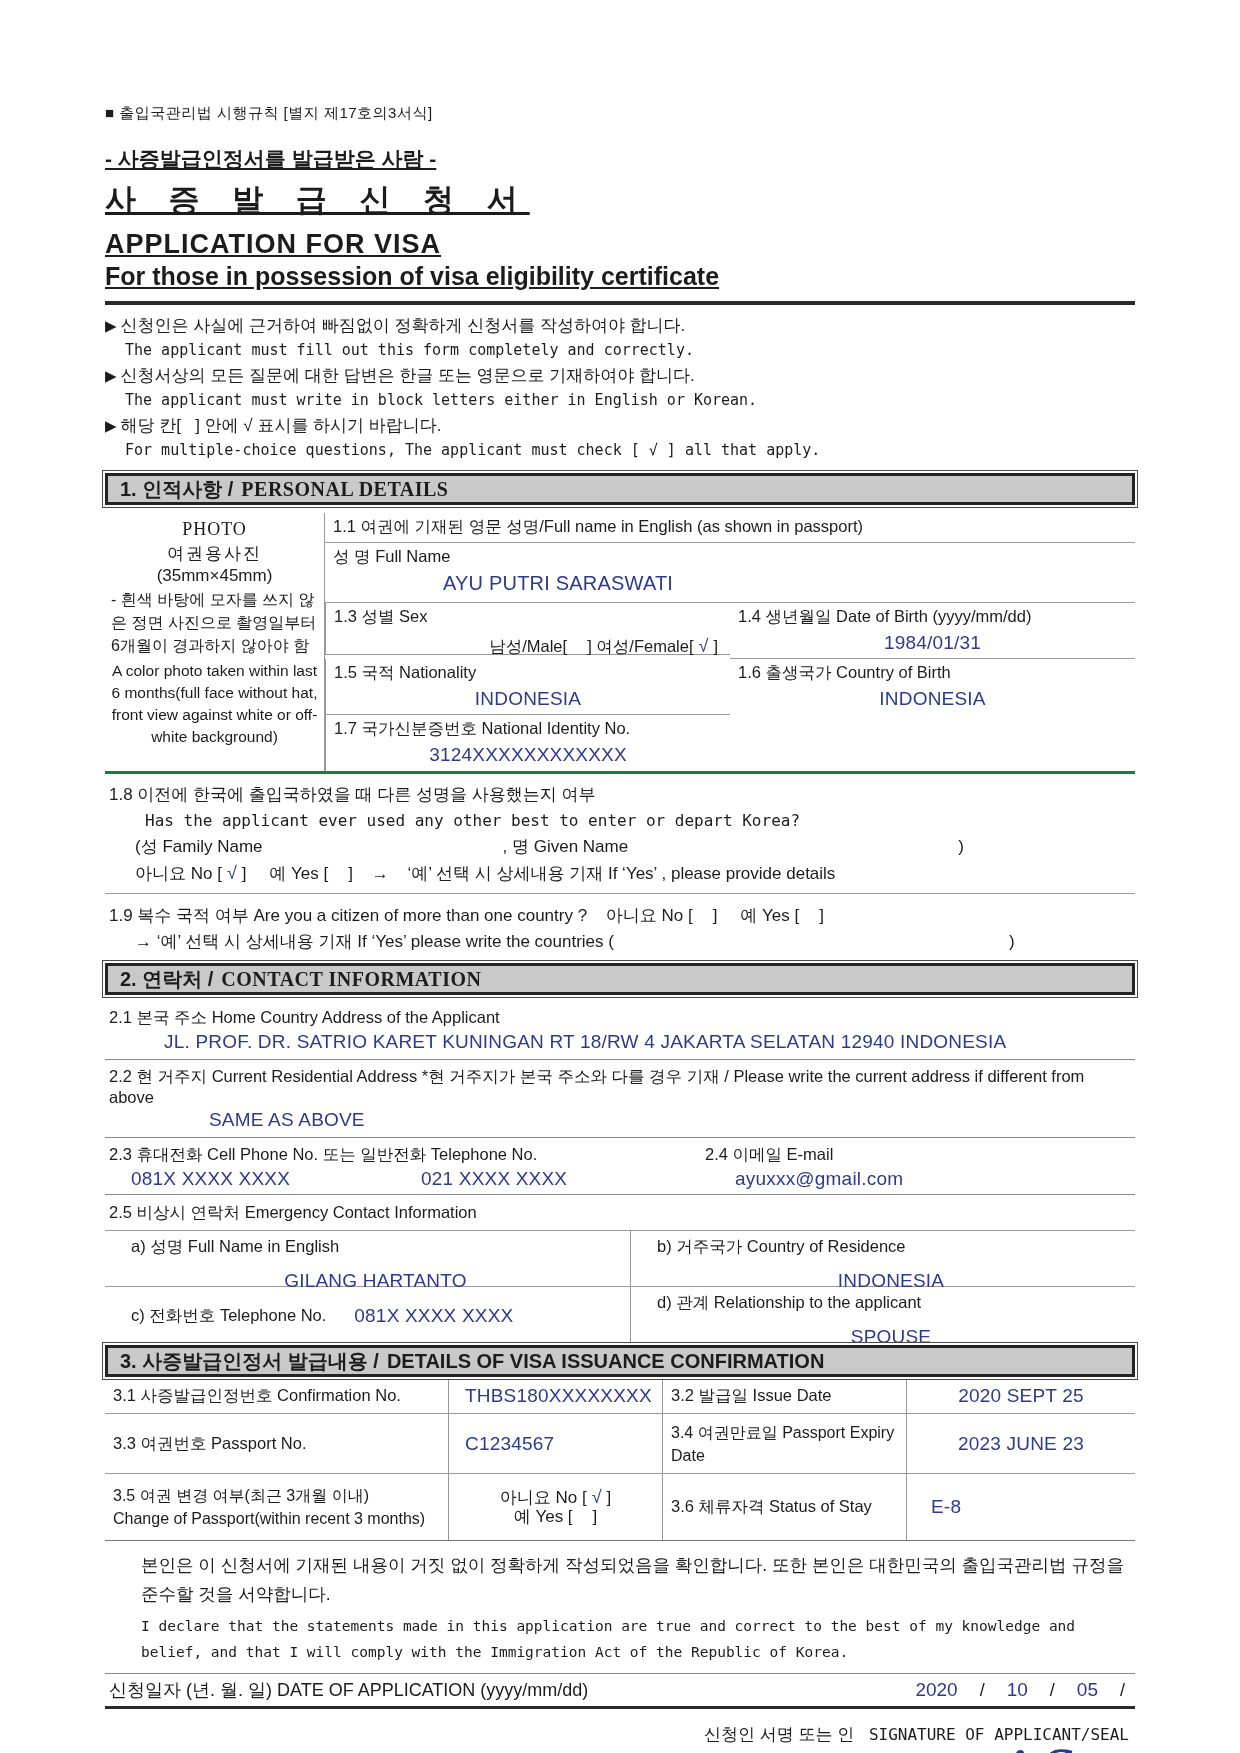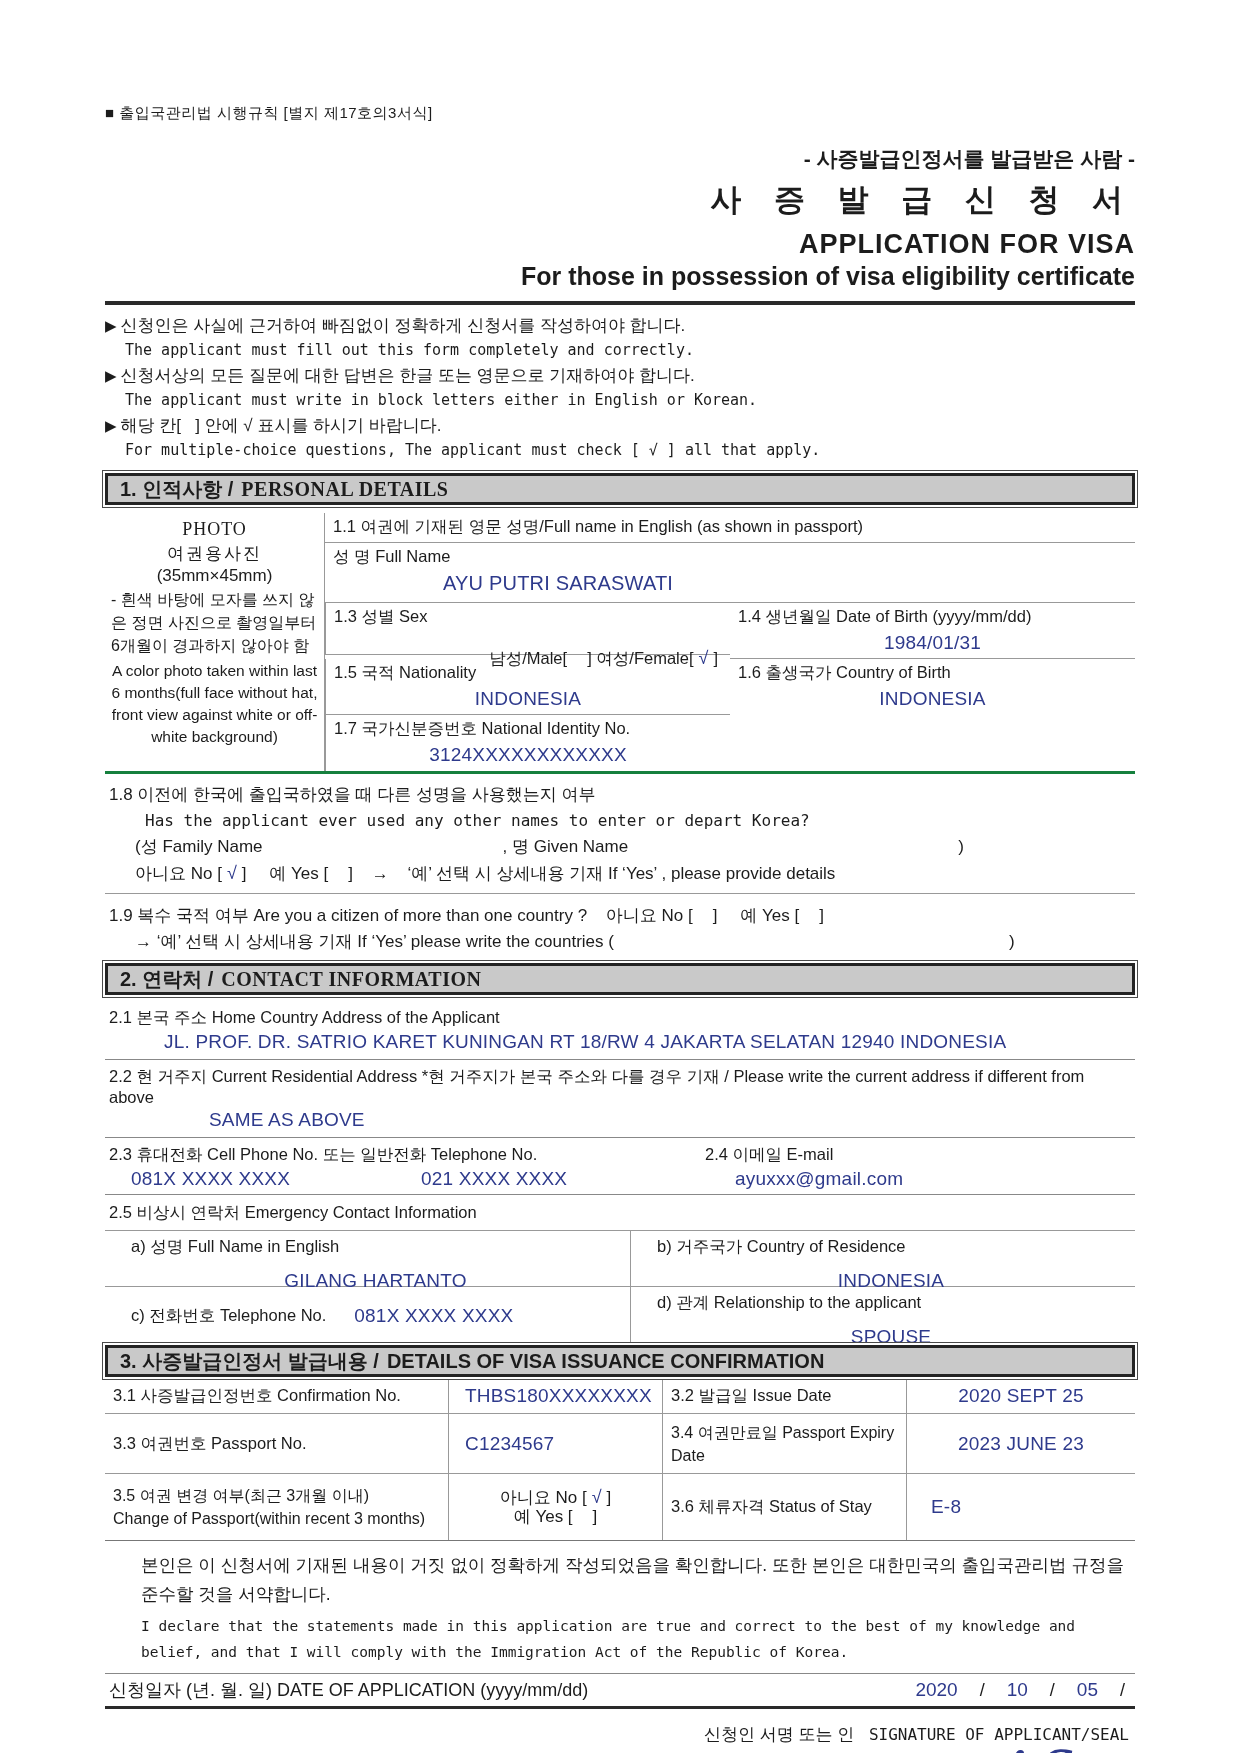--- a/index.html
+++ b/index.html
@@ -4,21 +4,21 @@
 <style>
   * { margin:0; padding:0; box-sizing:border-box; }
   html,body { background:#ffffff; }
   .page {
     position:relative; width:1240px; height:1753px; margin:0 auto;
     background:#ffffff; overflow:hidden;
     font-family:"Liberation Sans", sans-serif; color:#1c1c1c;
   }
   .content { position:absolute; left:105px; top:0; width:1030px; }
   .doc-ref { margin-top:104px; font-size:15px; letter-spacing:0.5px; }
-  .c { text-align:right; }
+  .c { text-align:left;text-decoration:underline; }
   .title-sub-kr { margin-top:22px; font-size:21px; font-weight:bold; }
   .title-main-kr { margin-top:6px; font-size:31px; font-weight:bold; letter-spacing:12px; }
   .title-main-en { margin-top:8px; font-size:27px; font-weight:bold; letter-spacing:1px; }
   .title-sub-en { margin-top:2px; font-size:25px; font-weight:bold; }
   .thick-line { margin-top:10px; border-top:4px solid #2a2a2a; }
   .instr { margin-top:8px; }
   .instr-kr { font-size:17px; line-height:25px; display:flex; }
   .instr-kr .tri { margin-right:4px; font-size:15px; }
   .instr-en { font-family:"DejaVu Sans Mono", monospace; font-size:15px; line-height:25px; padding-left:20px; }
   .bar {
@@ -40,21 +40,21 @@
   .photo-l2 { font-size:17px; letter-spacing:2px; margin-top:2px; }
   .photo-l3 { font-size:17px; margin-top:1px; }
   .photo-kr { font-size:16px; margin-top:2px; text-align:left; line-height:23px; }
   .photo-en { font-size:15.5px; margin-top:3px; line-height:22px; }
   .t1 .cell { padding:3px 8px; }
   .t1 .bb { border-bottom:1px solid #999; }
   .t1 .bl { border-left:1px solid #999; }
   .span2 { grid-column:2/4; }
   .h28 { height:30px; } .h58 { height:60px; } .h48 { height:52px; } .h55 { height:56px; }
   .cell .cv { text-align:center; margin-top:4px; }
-  .opts { text-align:right; margin-top:20px; font-size:16.5px; padding-right:4px; }
+  .opts { text-align:right; margin-top:8px; font-size:16.5px; padding-right:4px; }
   .fn-val { margin-left:110px; margin-top:4px; font-size:20px; }
   
   .blk { padding:8px 4px 6px 4px; font-size:17px; line-height:26px; }
   .ind1 { padding-left:36px; }
   .ind2 { padding-left:26px; }
   .sep1 { border-top:1px solid #999; }
   .fam-gap { display:inline-block; width:240px; }
   .giv-gap { display:inline-block; width:330px; }
   .ctry-gap { display:inline-block; width:395px; }
   
@@ -180,21 +180,21 @@
         <div class="val cv">INDONESIA</div>
       </div>
       <div class="cell bl h55">
         <div class="lab">1.7 국가신분증번호 National Identity No.</div>
         <div class="val cv">3124XXXXXXXXXXXX</div>
       </div>
     </div>
 
     <div class="blk">
       <div>1.8  이전에 한국에 출입국하였을 때 다른 성명을 사용했는지 여부</div>
-      <div class="ind1 mono" style="font-size:16px;">Has the applicant ever used any other names to enter or depart Korea?</div>
+      <div class="ind1 mono" style="font-size:16px;">Has the applicant ever used any other best to enter or depart Korea?</div>
       <div class="ind2">
         <span>(성 Family Name</span><span class="fam-gap"></span><span>, 명 Given Name</span><span class="giv-gap"></span><span>)</span>
       </div>
       <div class="ind2">
         <span class="ws">아니요 No [</span><span class="chk"> √ </span><span>]</span>
         <span class="ws" style="margin-left:18px;">예 Yes [</span><span class="chk">    </span><span>]</span>
         <span style="margin:0 14px;">→</span>
         <span>‘예’ 선택 시  상세내용 기재 If ‘Yes’ , please provide details</span>
       </div>
     </div>

